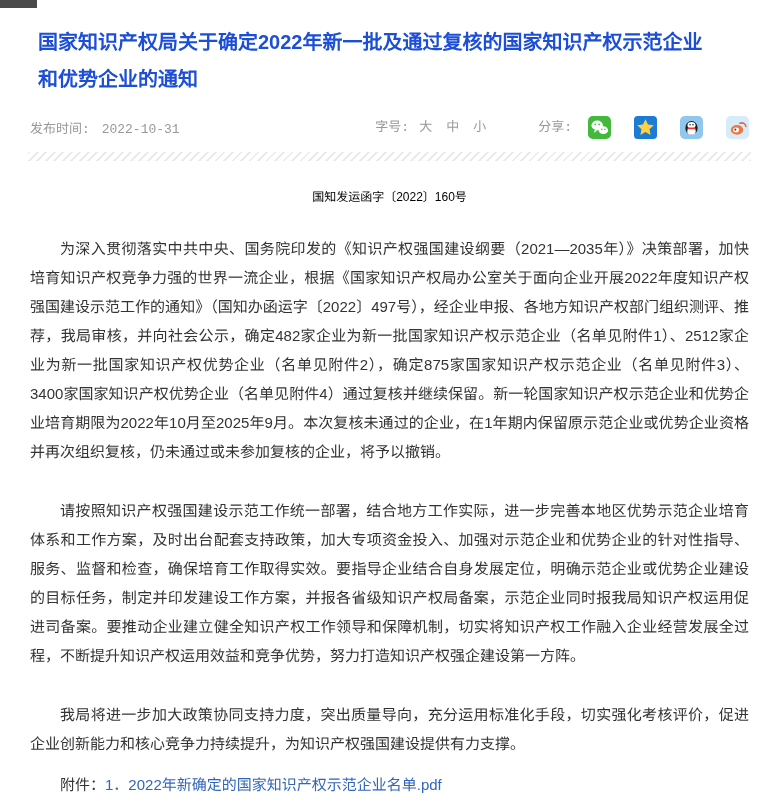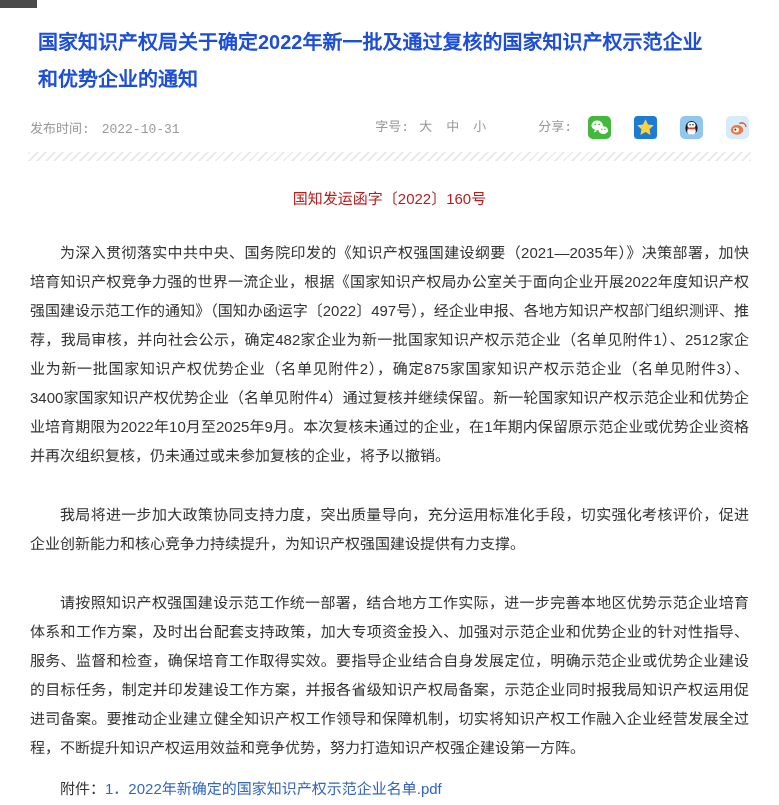--- a/index.html
+++ b/index.html
@@ -32,21 +32,21 @@
   .share-icon { width: 23px; height: 23px; margin-right: 23px; cursor: pointer; display: inline-block; }
   .share-icon:last-child { margin-right: 0; }
   .share-icon svg { width: 23px; height: 23px; display: block; }
   .divider {
     margin: 13px 28px 0;
     height: 9px;
     background: repeating-linear-gradient(135deg, #ebebeb 0 2px, #ffffff 2px 6px);
   }
   .doc-number {
     margin-top: 26px; text-align: center;
-    font-size: 15px; color: #b91c1c;
+    font-size: 12px; color: #000000;
   }
   .content {
     padding: 0 30px; font-size: 15px; line-height: 29px;
     text-align: justify; color: #333333;
   }
   .salutation { margin-top: 15px; }
   .para { text-indent: 2em; margin-top: 30px; }
   .attachments { margin: 16px 0 0 30px; font-size: 15px; }
   .att-row { margin-bottom: 17px; line-height: 22px; }
   .att-label { color: #333333; }
@@ -113,22 +113,22 @@
     </span>
   </div>
 </div>
 
 <div class="divider"></div>
 
 <div class="doc-number">国知发运函字〔2022〕160号</div>
 
 <div class="content">
   <p class="para">为深入贯彻落实中共中央、国务院印发的《知识产权强国建设纲要（2021—2035年）》决策部署，加快培育知识产权竞争力强的世界一流企业，根据《国家知识产权局办公室关于面向企业开展2022年度知识产权强国建设示范工作的通知》（国知办函运字〔2022〕497号），经企业申报、各地方知识产权部门组织测评、推荐，我局审核，并向社会公示，确定482家企业为新一批国家知识产权示范企业（名单见附件1）、2512家企业为新一批国家知识产权优势企业（名单见附件2），确定875家国家知识产权示范企业（名单见附件3）、3400家国家知识产权优势企业（名单见附件4）通过复核并继续保留。新一轮国家知识产权示范企业和优势企业培育期限为2022年10月至2025年9月。本次复核未通过的企业，在1年期内保留原示范企业或优势企业资格并再次组织复核，仍未通过或未参加复核的企业，将予以撤销。</p>
+  <p class="para">请按照知识产权强国建设示范工作统一部署，结合地方工作实际，进一步完善本地区优势示范企业培育体系和工作方案，及时出台配套支持政策，加大专项资金投入、加强对示范企业和优势企业的针对性指导、服务、监督和检查，确保培育工作取得实效。要指导企业结合自身发展定位，明确示范企业或优势企业建设的目标任务，制定并印发建设工作方案，并报各省级知识产权局备案，示范企业同时报我局知识产权运用促进司备案。要推动企业建立健全知识产权工作领导和保障机制，切实将知识产权工作融入企业经营发展全过程，不断提升知识产权运用效益和竞争优势，努力打造知识产权强企建设第一方阵。</p>
   <p class="para">我局将进一步加大政策协同支持力度，突出质量导向，充分运用标准化手段，切实强化考核评价，促进企业创新能力和核心竞争力持续提升，为知识产权强国建设提供有力支撑。</p>
-  <p class="para">请按照知识产权强国建设示范工作统一部署，结合地方工作实际，进一步完善本地区优势示范企业培育体系和工作方案，及时出台配套支持政策，加大专项资金投入、加强对示范企业和优势企业的针对性指导、服务、监督和检查，确保培育工作取得实效。要指导企业结合自身发展定位，明确示范企业或优势企业建设的目标任务，制定并印发建设工作方案，并报各省级知识产权局备案，示范企业同时报我局知识产权运用促进司备案。要推动企业建立健全知识产权工作领导和保障机制，切实将知识产权工作融入企业经营发展全过程，不断提升知识产权运用效益和竞争优势，努力打造知识产权强企建设第一方阵。</p>
 
   <div class="attachments">
     <div class="att-row">
       <span class="att-label">附件：</span><a class="att-link">1．2022年新确定的国家知识产权示范企业名单.pdf</a>
     </div>
 
   </div>
 </div>
 
 </body></html>

